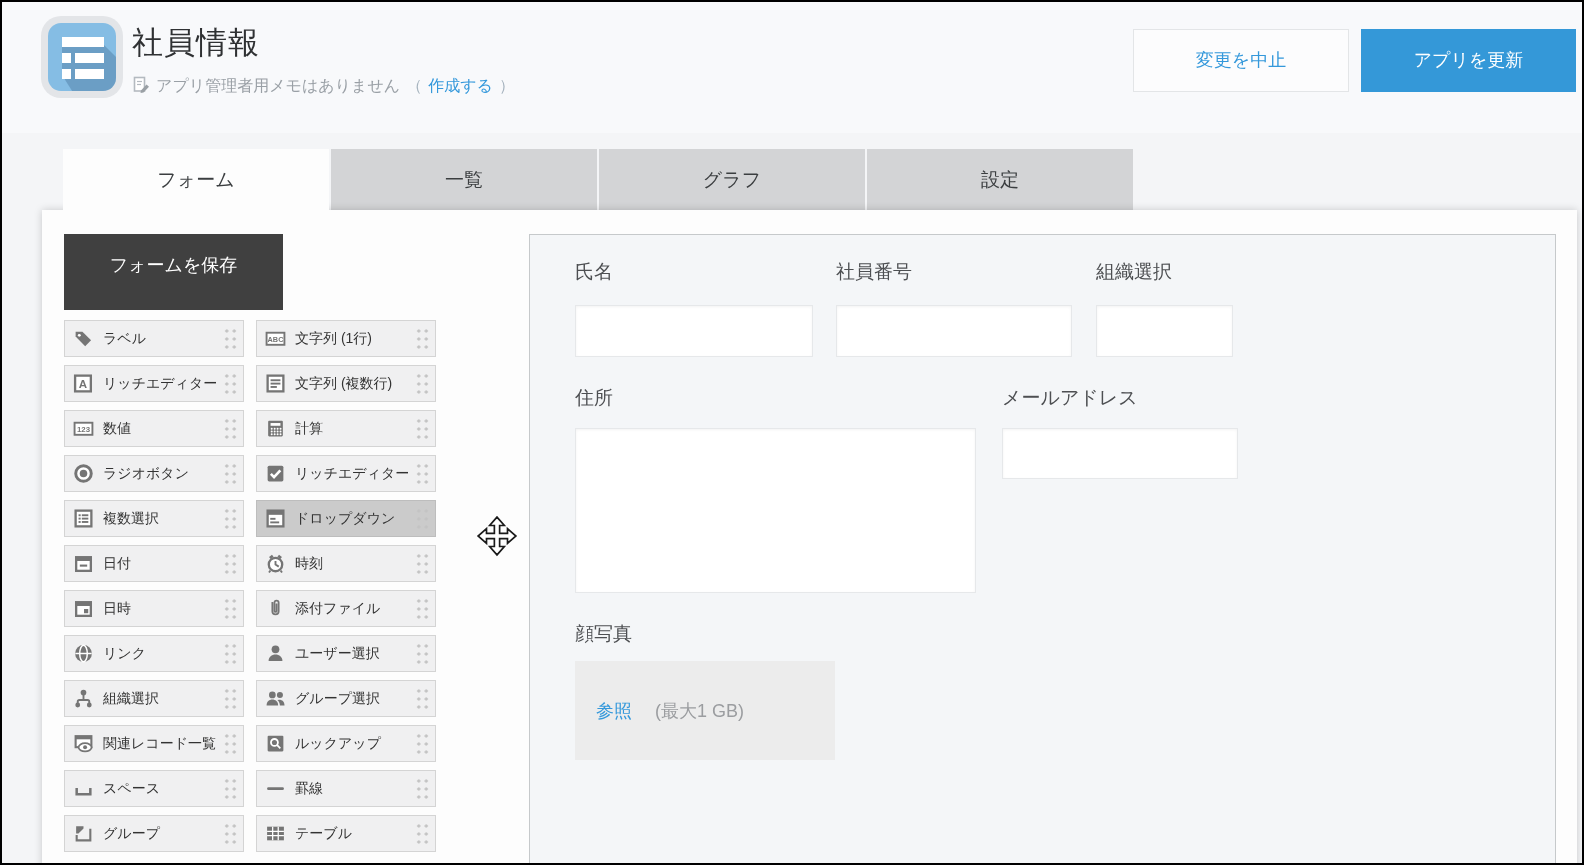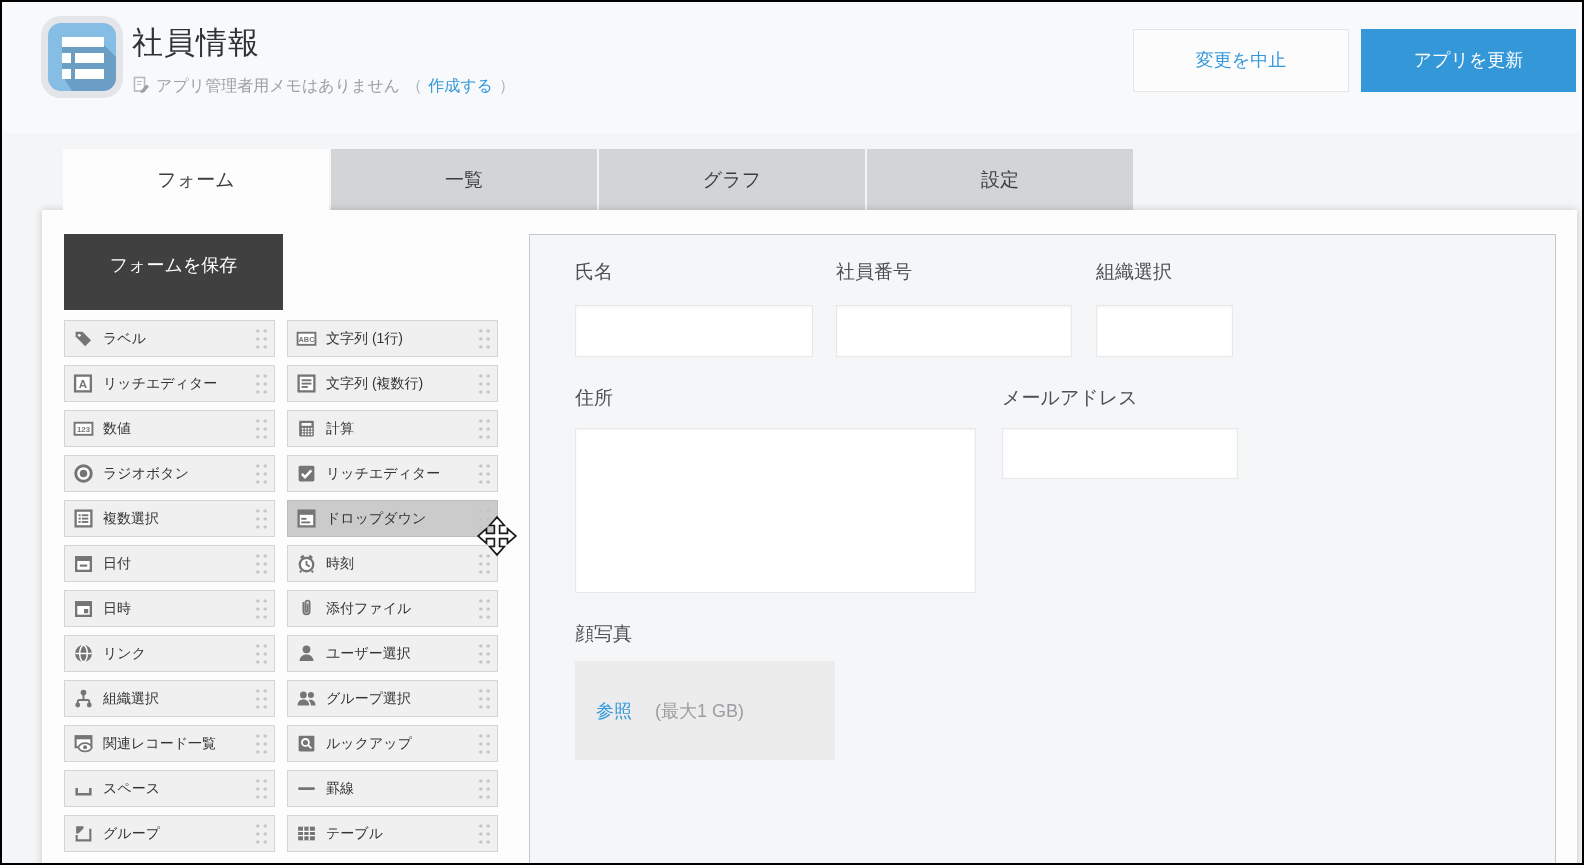--- a/index.html
+++ b/index.html
@@ -23,21 +23,21 @@
   .tab{width:266px;height:61px;background:#d3d4d6;color:#3b3e40;font-size:19px;display:flex;align-items:center;justify-content:center;margin-right:2px;cursor:pointer;}
   .tab.active{background:#fdfdfd;z-index:5;}
 
   
   #panel{position:absolute;left:40px;top:208px;width:1535px;height:660px;background:#fdfdfd;box-shadow:0 0 8px rgba(0,0,0,0.18);}
 
   #save-form-button{position:absolute;left:22px;top:24px;width:219px;height:76px;background:#404040;color:#fff;font-size:18px;text-align:center;line-height:63px;cursor:pointer;}
 
   
   #palette{position:absolute;left:22px;top:110px;display:flex;gap:12px;}
-  .pal-col{width:211px;}
+  .pal-col{width:180px;}
   .palette-item{position:relative;height:37px;margin-bottom:8px;background:#f0f0f1;border:1px solid #d4d4d4;display:flex;align-items:center;padding-left:8px;gap:9px;cursor:grab;}
   .palette-item.dragging{background:#cbcbcb;border-color:#bdbdbd;}
   .pi-icon{width:21px;height:21px;flex:0 0 21px;display:inline-block;}
   .pi-icon svg{display:block;}
   .pi-label{font-size:14px;color:#333;white-space:nowrap;}
   .pi-handle{position:absolute;right:5px;top:50%;margin-top:-12px;width:15px;height:24px;
      background-image:radial-gradient(circle,#c3c3c3 1.3px,rgba(0,0,0,0) 1.9px);
      background-size:7.5px 8px;cursor:grab;}
 
   

